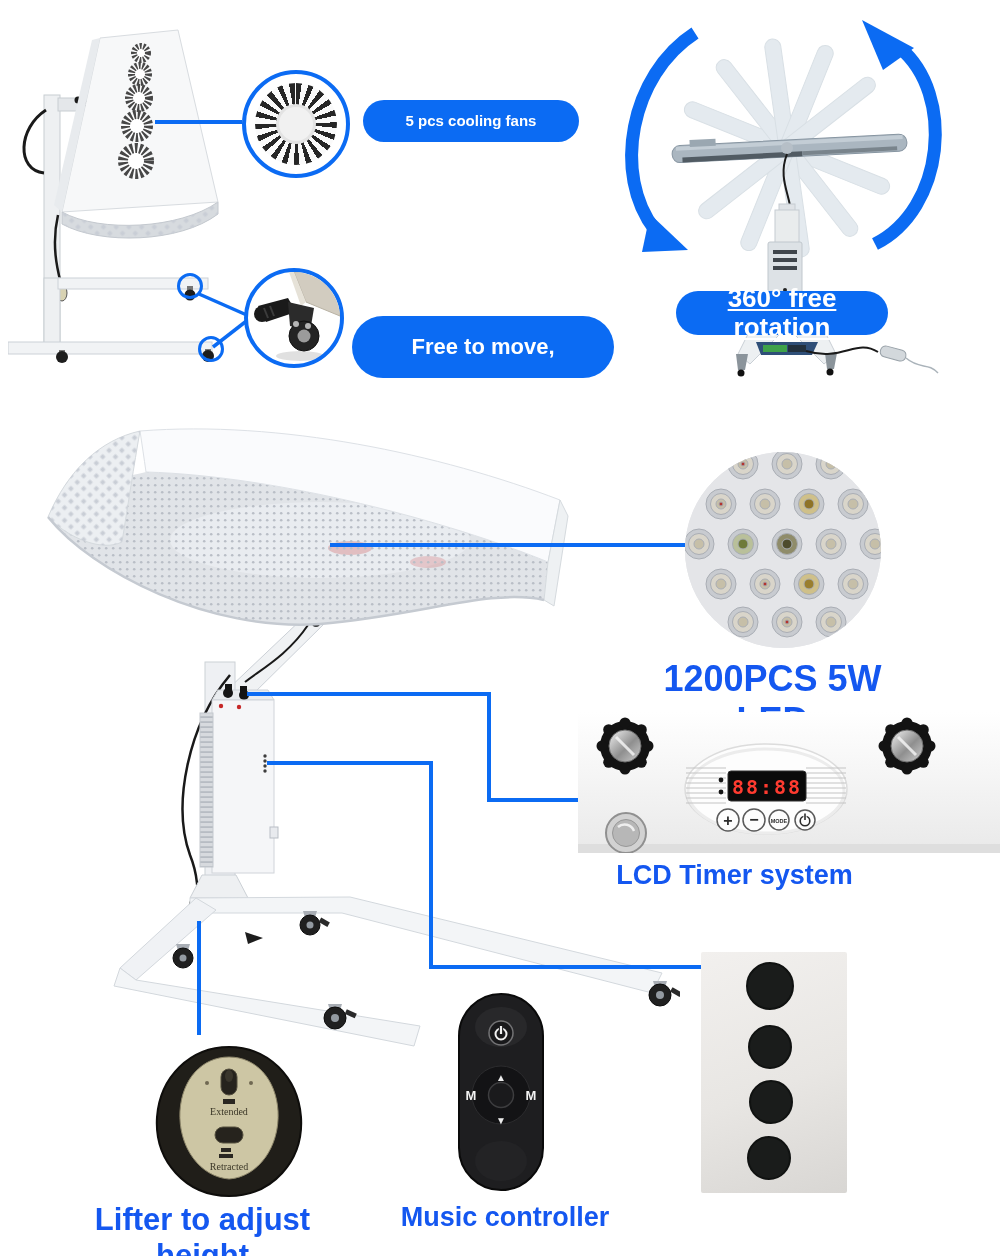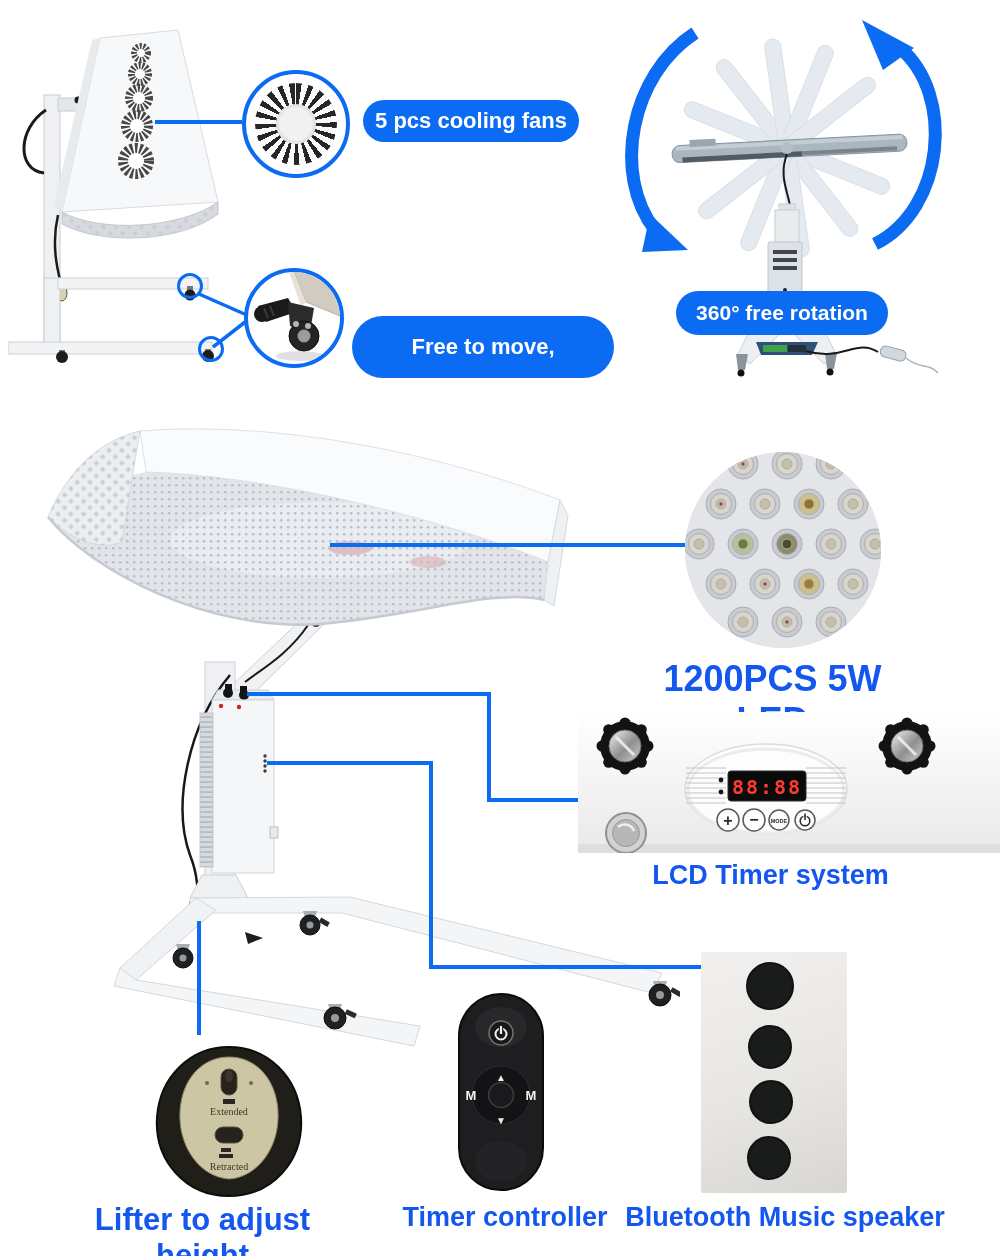--- a/index.html
+++ b/index.html
@@ -94,21 +94,21 @@
       <line x1="22" y1="34" x2="26" y2="44" stroke="#3c3c3c" stroke-width="2"></line>
       <polygon points="40,30 66,36 62,60 42,54" fill="#2b2b2b"></polygon>
       <circle cx="56" cy="64" r="15" fill="#242424" stroke="#111"></circle>
       <circle cx="56" cy="64" r="6.5" fill="#9b9b9b"></circle>
       <circle cx="48" cy="52" r="3" fill="#b5b5b5"></circle>
       <circle cx="60" cy="54" r="3" fill="#b5b5b5"></circle>
       <ellipse cx="52" cy="84" rx="24" ry="5" fill="#000" opacity="0.12"></ellipse>
     </svg>
   </div>
 
-  <div class="pill" style="left:363px;top:100px;width:216px;height:42px;font-size:22px;">
+  <div class="pill" style="left:363px;top:100px;width:216px;height:42px;font-size:15px;">
     <span>5 pcs cooling fans</span>
   </div>
   <div class="pill" style="left:352px;top:276px;width:262px;height:62px;font-size:22px;border-radius:31px;margin-top:40px;">
     <span>Free to move,</span>
   </div>
 
   <svg class="abs" style="left:598px;top:2px;" width="402" height="396" viewBox="0 0 402 396">
 
     <g opacity="0.6">
       <rect x="79" y="138" width="220" height="16" rx="8" fill="#d3dde5" stroke="#bfcbd4" transform="rotate(22 189 146)"></rect>
@@ -156,21 +156,21 @@
     <g>
       <path d="M97,31 C32,73 14,173 57,228" fill="none" stroke="var(--accent)" stroke-width="13"></path>
       <polygon points="52,212 90,248 44,250" fill="var(--accent)"></polygon>
     </g>
     <g>
       <path d="M277,242 C347,207 357,92 302,46" fill="none" stroke="var(--accent)" stroke-width="13"></path>
       <polygon points="264,18 316,46 285,68" fill="var(--accent)"></polygon>
     </g>
   </svg>
 
-  <div class="pill" style="left:676px;top:291px;width:212px;height:44px;font-size:21px;">
+  <div class="pill" style="left:676px;top:291px;width:212px;height:44px;font-size:26px;text-decoration:underline;">
     <span>360° free rotation</span>
   </div>
 
   <svg class="abs" style="left:20px;top:420px;" width="660" height="630" viewBox="0 0 660 630">
     <defs>
       <pattern id="md-perf" width="7" height="7" patternUnits="userSpaceOnUse">
         <circle cx="2.2" cy="2.2" r="1.3" fill="#b9bec6"></circle>
       </pattern>
       <pattern id="md-diam" width="9" height="9" patternUnits="userSpaceOnUse" patternTransform="rotate(45)">
         <rect x="1.5" y="1.5" width="4" height="4" fill="#c9ced6"></rect>
@@ -466,21 +466,21 @@
         <text x="201" y="110.5" text-anchor="middle" font-size="5.5" font-weight="bold" fill="#2b2b2b">MODE</text>
         <g>
           <circle cx="227" cy="108" r="10" fill="#fdfdfd" stroke="#5a5a5a" stroke-width="1.5"></circle>
           <circle cx="227" cy="109" r="4.8" fill="none" stroke="#2b2b2b" stroke-width="1.6"></circle>
           <rect x="225.4" y="102" width="3.2" height="4" fill="#fdfdfd"></rect>
           <line x1="227" y1="101.5" x2="227" y2="108" stroke="#2b2b2b" stroke-width="1.6"></line>
         </g>
       </g>
     </svg>
   </div>
-  <div class="blue-label" style="left:628px;top:860px;width:285px;font-size:27px;">LCD Timer system</div>
+  <div class="blue-label" style="left:592px;top:860px;width:285px;font-size:27px;">LCD Timer system</div>
 
   <svg class="abs" style="left:150px;top:1043px;" width="158" height="158" viewBox="0 0 158 158">
     <path d="M79,4 C118,4 148,34 151,74 C154,118 122,153 79,153 C36,153 4,118 7,74 C10,34 40,4 79,4 Z" fill="#201e19" stroke="#0e0d0b" stroke-width="2"></path>
     <path d="M79,14 C106,14 126,36 128,68 C130,104 108,134 79,136 C50,134 28,104 30,68 C32,36 52,14 79,14 Z" fill="#cdc6a4" stroke="#8e876b"></path>
     <rect x="71" y="26" width="16" height="26" rx="8" fill="#26231d" stroke="#55503f"></rect>
     <ellipse cx="79" cy="33" rx="4" ry="6" fill="#3a362c"></ellipse>
     <circle cx="57" cy="40" r="2" fill="#6f6852"></circle>
     <circle cx="101" cy="40" r="2" fill="#6f6852"></circle>
     <rect x="73" y="56" width="12" height="5" fill="#2a2721"></rect>
     <text x="79" y="72" text-anchor="middle" font-family="Liberation Serif, serif" font-size="10" fill="#3b3727">Extended</text>
@@ -511,16 +511,15 @@
   <div class="speaker-photo" style="left:701px;top:952px;width:146px;height:241px;">
     <svg width="146" height="241" viewBox="0 0 146 241">
       <circle cx="69" cy="34" r="23" fill="#1a1c1b" stroke="#101211" stroke-width="2"></circle>
       <circle cx="69" cy="95" r="21" fill="#1a1c1b" stroke="#101211" stroke-width="2"></circle>
       <circle cx="70" cy="150" r="21" fill="#1a1c1b" stroke="#101211" stroke-width="2"></circle>
       <circle cx="68" cy="206" r="21" fill="#1a1c1b" stroke="#101211" stroke-width="2"></circle>
     </svg>
   </div>
 
   <div class="blue-label" style="left:45px;top:1202px;width:315px;font-size:31px;">Lifter to adjust height</div>
-  <div class="blue-label" style="left:385px;top:1202px;width:240px;font-size:27px;">Timer controller</div>
-  <div class="blue-label" style="left:620px;top:1202px;width:330px;font-size:27px;">Bluetooth Music speaker</div>
+  <div class="blue-label" style="left:385px;top:1202px;width:240px;font-size:27px;">Music controller</div>
 
 </div>
 
 </body></html>

